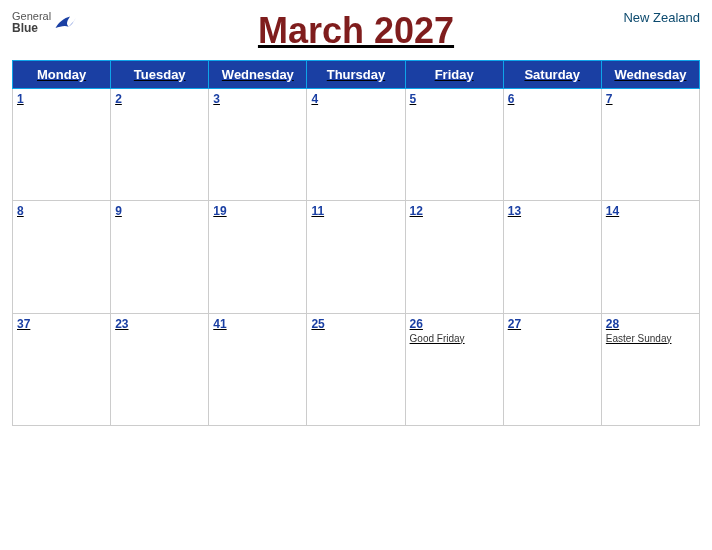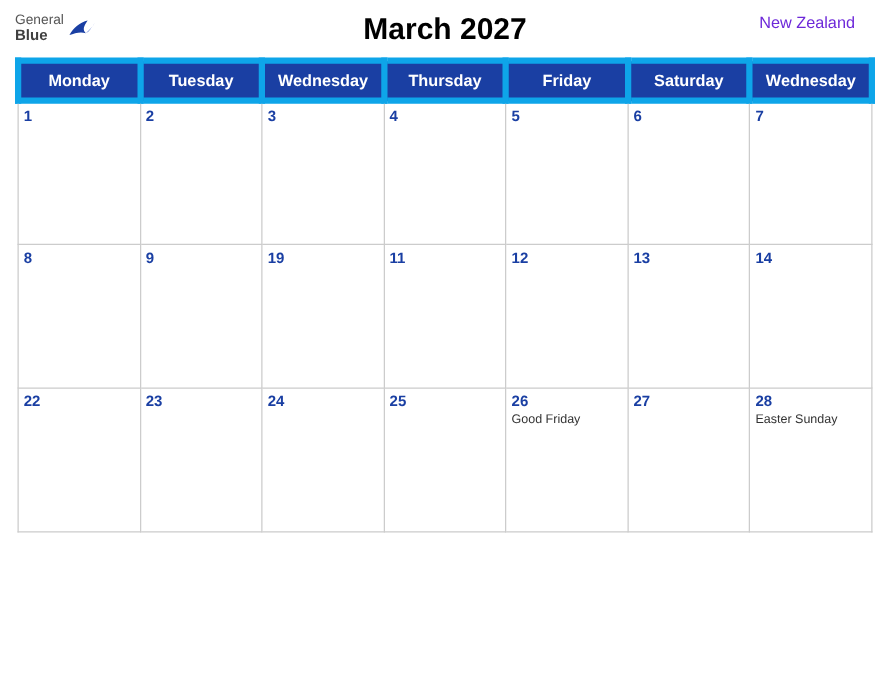--- a/index.html
+++ b/index.html
@@ -10,20 +10,21 @@
       height: 550px;
       overflow: hidden;
     }
     .calendar-wrapper {
       width: 712px;
       height: 438px;
       background: #fff;
       padding: 10px 12px 12px 12px;
       display: flex;
       flex-direction: column;
+      text-decoration: underline;
     }
     .header {
       display: flex;
       align-items: center;
       justify-content: center;
       position: relative;
       margin-bottom: 8px;
     }
     .logo-area {
       position: absolute;
@@ -50,44 +51,44 @@
     }
     .logo-inner {
       display: flex;
       align-items: center;
       gap: 3px;
     }
     .title-area {
       text-align: center;
     }
     .title-area h1 {
-      font-size: 24px;
-      color: #000000;
+      font-size: 36px;
+      color: #7f1d1d;
       font-weight: bold;
     }
     .country-area {
       position: absolute;
-      right: 16px;
+      right: 0;
       top: 0;
       font-size: 13px;
-      color: #6d28d9;
+      color: #0c4a6e;
     }
     .calendar-table {
       width: 100%;
       border-collapse: collapse;
       flex: 1;
     }
     .calendar-table th {
       background-color: #1a3fa3;
       color: #fff;
       text-align: center;
       font-size: 13px;
       font-weight: bold;
       padding: 6px 4px;
-      border: 5px solid #0ea5e9;
+      border: 1px solid #0ea5e9;
     }
     .calendar-table td {
       border: 1px solid #ccc;
       vertical-align: top;
       padding: 3px 4px;
       width: calc(100% / 7);
       height: 74px;
     }
     .day-number {
       font-size: 12px;
@@ -183,27 +184,27 @@
           </td>
           <td>
             <span class="day-number">13</span>
           </td>
           <td>
             <span class="day-number">14</span>
           </td>
         </tr>
         <tr>
           <td>
-            <span class="day-number">22</span>
+            <span class="day-number">37</span>
           </td>
           <td>
             <span class="day-number">23</span>
           </td>
           <td>
-            <span class="day-number">24</span>
+            <span class="day-number">41</span>
           </td>
           <td>
             <span class="day-number">25</span>
           </td>
           <td>
             <span class="day-number">26</span>
             <span class="holiday-label">Good Friday</span>
           </td>
           <td>
             <span class="day-number">27</span>

